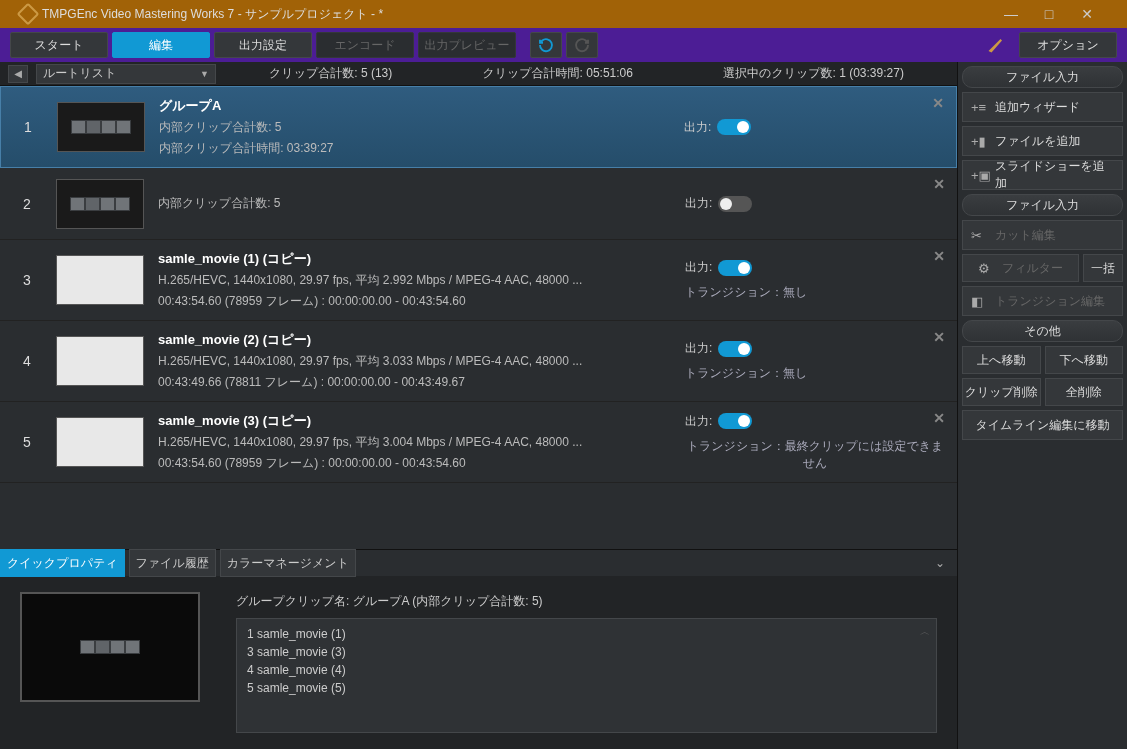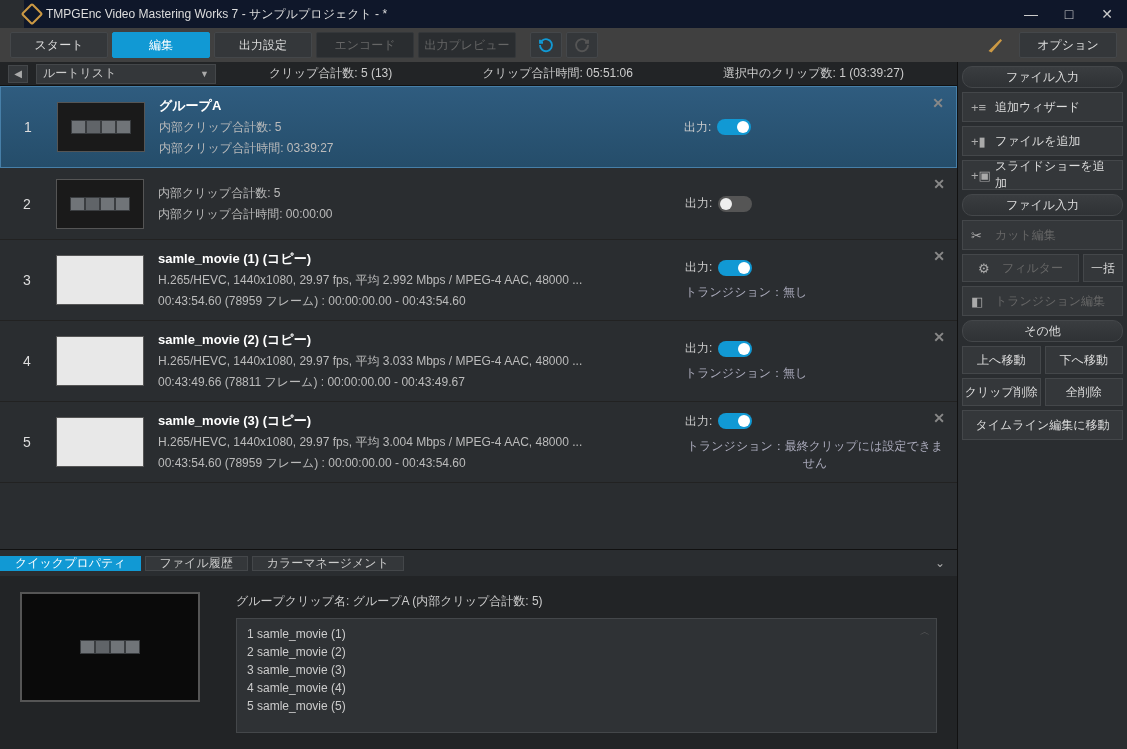--- a/index.html
+++ b/index.html
@@ -1,23 +1,23 @@
 <!DOCTYPE html>
 <html><head>
 <meta charset="utf-8">
 <style>
   * { margin:0; padding:0; box-sizing:border-box; font-family:"Meiryo","Segoe UI",sans-serif; }
   body { background:#2a2d30; color:#ccc; font-size:12px; width:1127px; height:749px; overflow:hidden; }
-  .titlebar { height:28px; background:#0f172a; display:flex; align-items:center; padding:0 0;margin-left:24px; }
+  .titlebar { height:28px; background:#a16207; display:flex; align-items:center; padding:0 20px; }
   .app-icon { width:16px; height:16px; margin-right:6px; position:relative; }
   .app-icon::before { content:""; position:absolute; width:12px; height:12px; border:2px solid #c94; border-radius:2px; transform:rotate(45deg); left:0; top:0; }
   .titlebar-title { color:#ddd; flex:1; font-size:12px; }
   .win-controls { display:flex; gap:18px; align-items:center; margin-right:10px; }
   .win-btn { width:20px; height:20px; display:flex; align-items:center; justify-content:center; color:#ccc; font-size:14px; cursor:pointer; }
-  .toolbar { height:34px; background:#404040; display:flex; align-items:center; gap:4px; padding:4px 10px; }
+  .toolbar { height:34px; background:#4c1d95; display:flex; align-items:center; gap:4px; padding:4px 10px; }
   .tool-btn { width:98px; height:26px; background:#34373a; border:1px solid #44474a; color:#ddd; display:flex; align-items:center; justify-content:center; cursor:pointer; border-radius:2px; }
   .tool-btn.active { background:#1199d4; border-color:#1199d4; color:#fff; }
   .tool-btn.disabled { color:#666; background:#2a2d30; border-color:#34373a; cursor:default; }
   .history-btns { display:flex; gap:4px; margin-left:10px; }
   .hist { width:32px; height:26px; background:#34373a; border:1px solid #44474a; display:flex; align-items:center; justify-content:center; border-radius:2px; cursor:pointer; }
   .hist svg { width:18px; height:18px; }
   .brand { margin-left:auto; display:flex; align-items:center; gap:6px; color:#aab; margin-right:10px; }
   .brand-sub { font-size:10px; color:#d77; font-style:italic; }
   .brand-name { font-size:14px; font-style:italic; color:#99a8b0; letter-spacing:1px; }
   .opt-btn { width:98px; height:26px; background:#34373a; border:1px solid #44474a; color:#ddd; display:flex; align-items:center; justify-content:center; border-radius:2px; cursor:pointer; }
@@ -44,21 +44,21 @@
   .clip-right { width:260px; display:flex; flex-direction:column; align-items:flex-start; gap:8px; }
   .output-row { display:flex; align-items:center; gap:6px; }
   .toggle { width:34px; height:16px; background:#555; border-radius:8px; position:relative; cursor:pointer; }
   .toggle.on { background:#1199d4; }
   .toggle::after { content:""; position:absolute; width:12px; height:12px; background:#eee; border-radius:50%; top:2px; left:2px; }
   .toggle.on::after { left:20px; background:#fff; }
   .trans { color:#aab; font-size:12px;text-align:center; }
   .close-x { position:absolute; top:8px; right:12px; color:#888; font-size:14px; cursor:pointer; font-weight:bold; }
   .bottom-panel { height:200px; background:#222426; display:flex; flex-direction:column; border-top:1px solid #111; }
   .bp-tabs { height:26px; display:flex; align-items:center; background:#2a2d30; }
-  .bp-tab { padding:0 14px; height:15px; display:flex; align-items:center; background:#34373a; border:1px solid #44474a; margin-right:4px; cursor:pointer; }
+  .bp-tab { padding:0 6px; height:28px; display:flex; align-items:center; background:#34373a; border:1px solid #44474a; margin-right:4px; cursor:pointer; }
   .bp-tab.active { background:#1199d4; color:#fff; border-color:#1199d4; }
   .bp-chevron { margin-left:auto; margin-right:12px; color:#aaa; cursor:pointer; }
   .bp-body { flex:1; display:flex; padding:16px 20px; gap:36px; }
   .bp-thumb { width:180px; height:110px; background:#0a0a0a; border:2px solid #555; display:flex; align-items:center; justify-content:center; }
   .bp-details { flex:1; background:#2f3235; border:1px solid #44474a; padding:6px 10px; position:relative; }
   .bp-scroll-hint { position:absolute; right:6px; top:6px; color:#666; font-size:10px; }
   .bp-line { color:#ccc; line-height:1.5; }
   .side { width:170px; background:#2a2d30; padding:4px; display:flex; flex-direction:column; gap:4px; border-left:1px solid #111;}
   .side-header { height:22px; background:linear-gradient(#3a3d40,#2f3235); border:1px solid #44474a; border-radius:10px; display:flex; align-items:center; justify-content:center; color:#ddd; }
   .side-btn { height:30px; background:#34373a; border:1px solid #44474a; display:flex; align-items:center; padding:0 8px; cursor:pointer; color:#ddd; }
@@ -149,21 +149,20 @@
           <div class="clip-thumb dark">
             <div class="group-icon">
               <span></span>
               <span></span>
               <span></span>
               <span></span>
             </div>
           </div>
           <div class="clip-info">
             <div class="clip-meta">内部クリップ合計数: 5</div>
-            <div class="clip-meta">内部クリップ合計時間: 00:00:00</div>
           </div>
           <div class="clip-right">
             <div class="output-row">
               <span>出力:</span>
               <div class="toggle "></div>
             </div>
           </div>
           <div class="close-x">✕</div>
         </div>
         <div class="clip-row">
@@ -233,21 +232,20 @@
               <span></span>
               <span></span>
             </div>
         </div>
         <div style="flex:1;display:flex;flex-direction:column;gap:8px;">
           <div class="bp-line">グループクリップ名: グループA (内部クリップ合計数: 5)</div>
           <div class="bp-details">
             <div class="bp-scroll-hint">︿</div>
             <div id="bp-items">
                 <div class="bp-line">1   samle_movie (1)</div>
-                <div class="bp-line">2   samle_movie (2)</div>
                 <div class="bp-line">3   samle_movie (3)</div>
                 <div class="bp-line">4   samle_movie (4)</div>
                 <div class="bp-line">5   samle_movie (5)</div>
               </div>
           </div>
         </div>
       </div>
     </div>
   </div>
 

